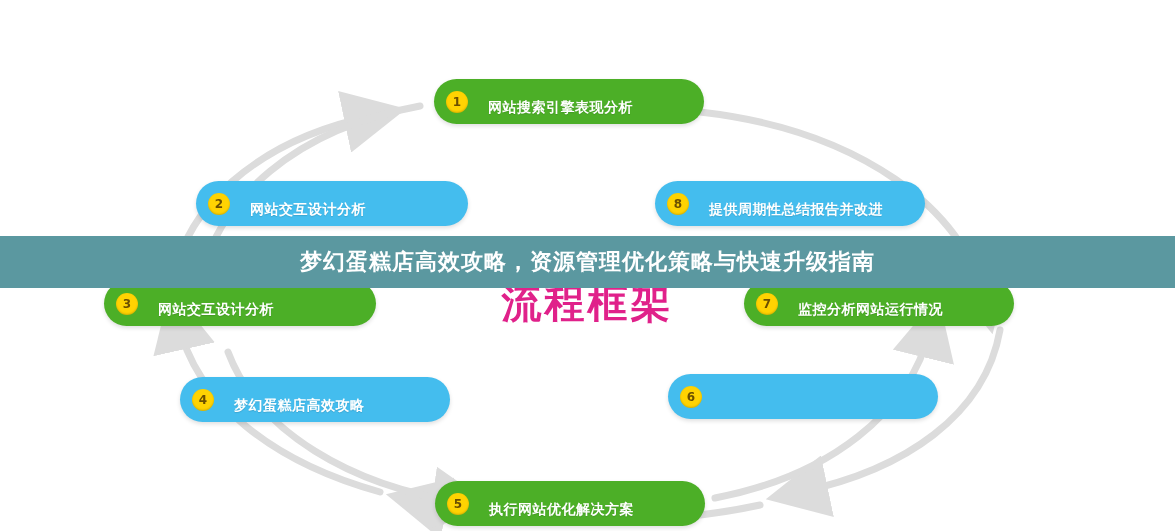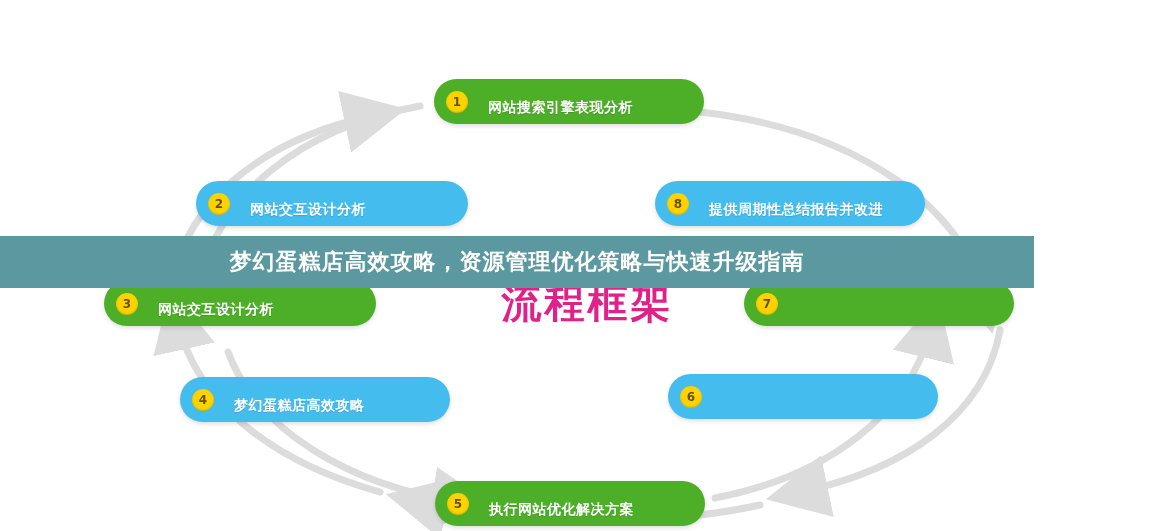--- a/index.html
+++ b/index.html
@@ -98,21 +98,21 @@
   #pill-7 { left: 744px; top: 281px; width: 270px; }
   #pill-4 { left: 180px; top: 377px; width: 270px; }
   #pill-6 { left: 668px; top: 374px; width: 270px; }
   #pill-5 { left: 435px; top: 481px; width: 270px; }
 
   
   #banner {
     position: absolute;
     left: 0;
     top: 236px;
-    width: 1034px;
+    width: 1175px;
     height: 52px;
     background: #5b98a0;
     z-index: 5;
     display: flex;
     align-items: center;
     justify-content: center;
   }
   #banner-text {
     color: #ffffff;
     font-size: 22px;
@@ -164,20 +164,21 @@
     <span class="ptext">提供周期性总结报告并改进</span>
   </div>
 
   <div class="pill green" id="pill-3">
     <span class="badge">3</span>
     <span class="ptext">网站交互设计分析</span>
   </div>
 
   <div class="pill green" id="pill-7">
     <span class="badge">7</span>
+    <span class="ptext">监控分析网站运行情况</span>
   </div>
 
   <div class="pill blue" id="pill-4">
     <span class="badge">4</span>
     <span class="ptext">梦幻蛋糕店高效攻略</span>
   </div>
 
   <div class="pill blue" id="pill-6">
     <span class="badge">6</span>
   </div>

